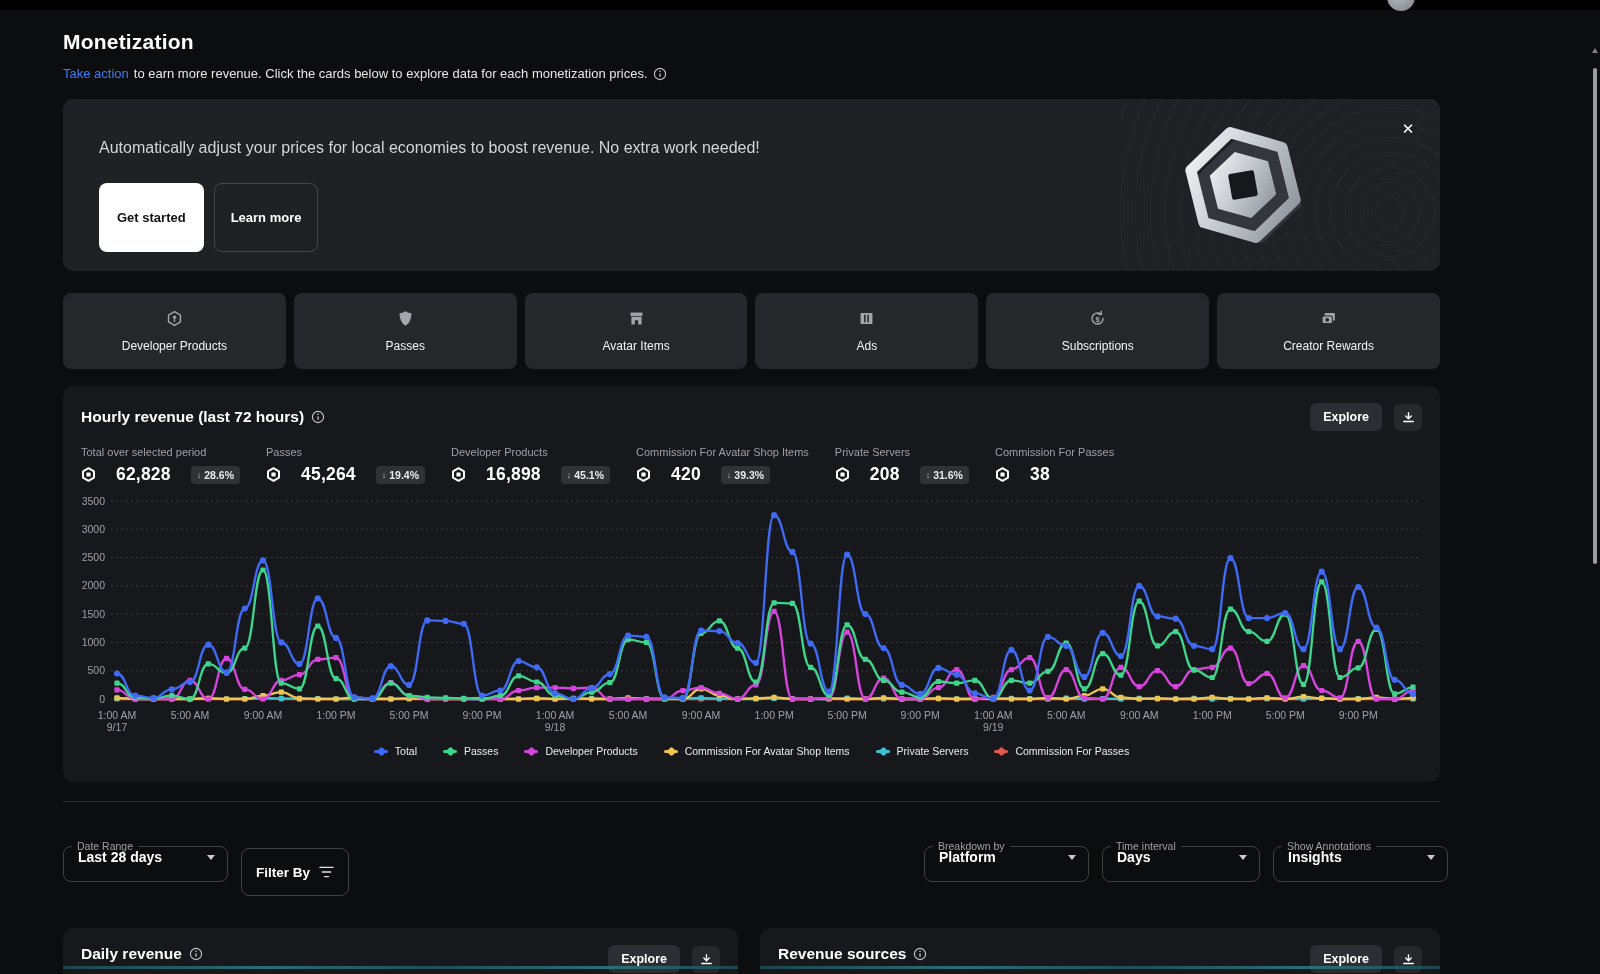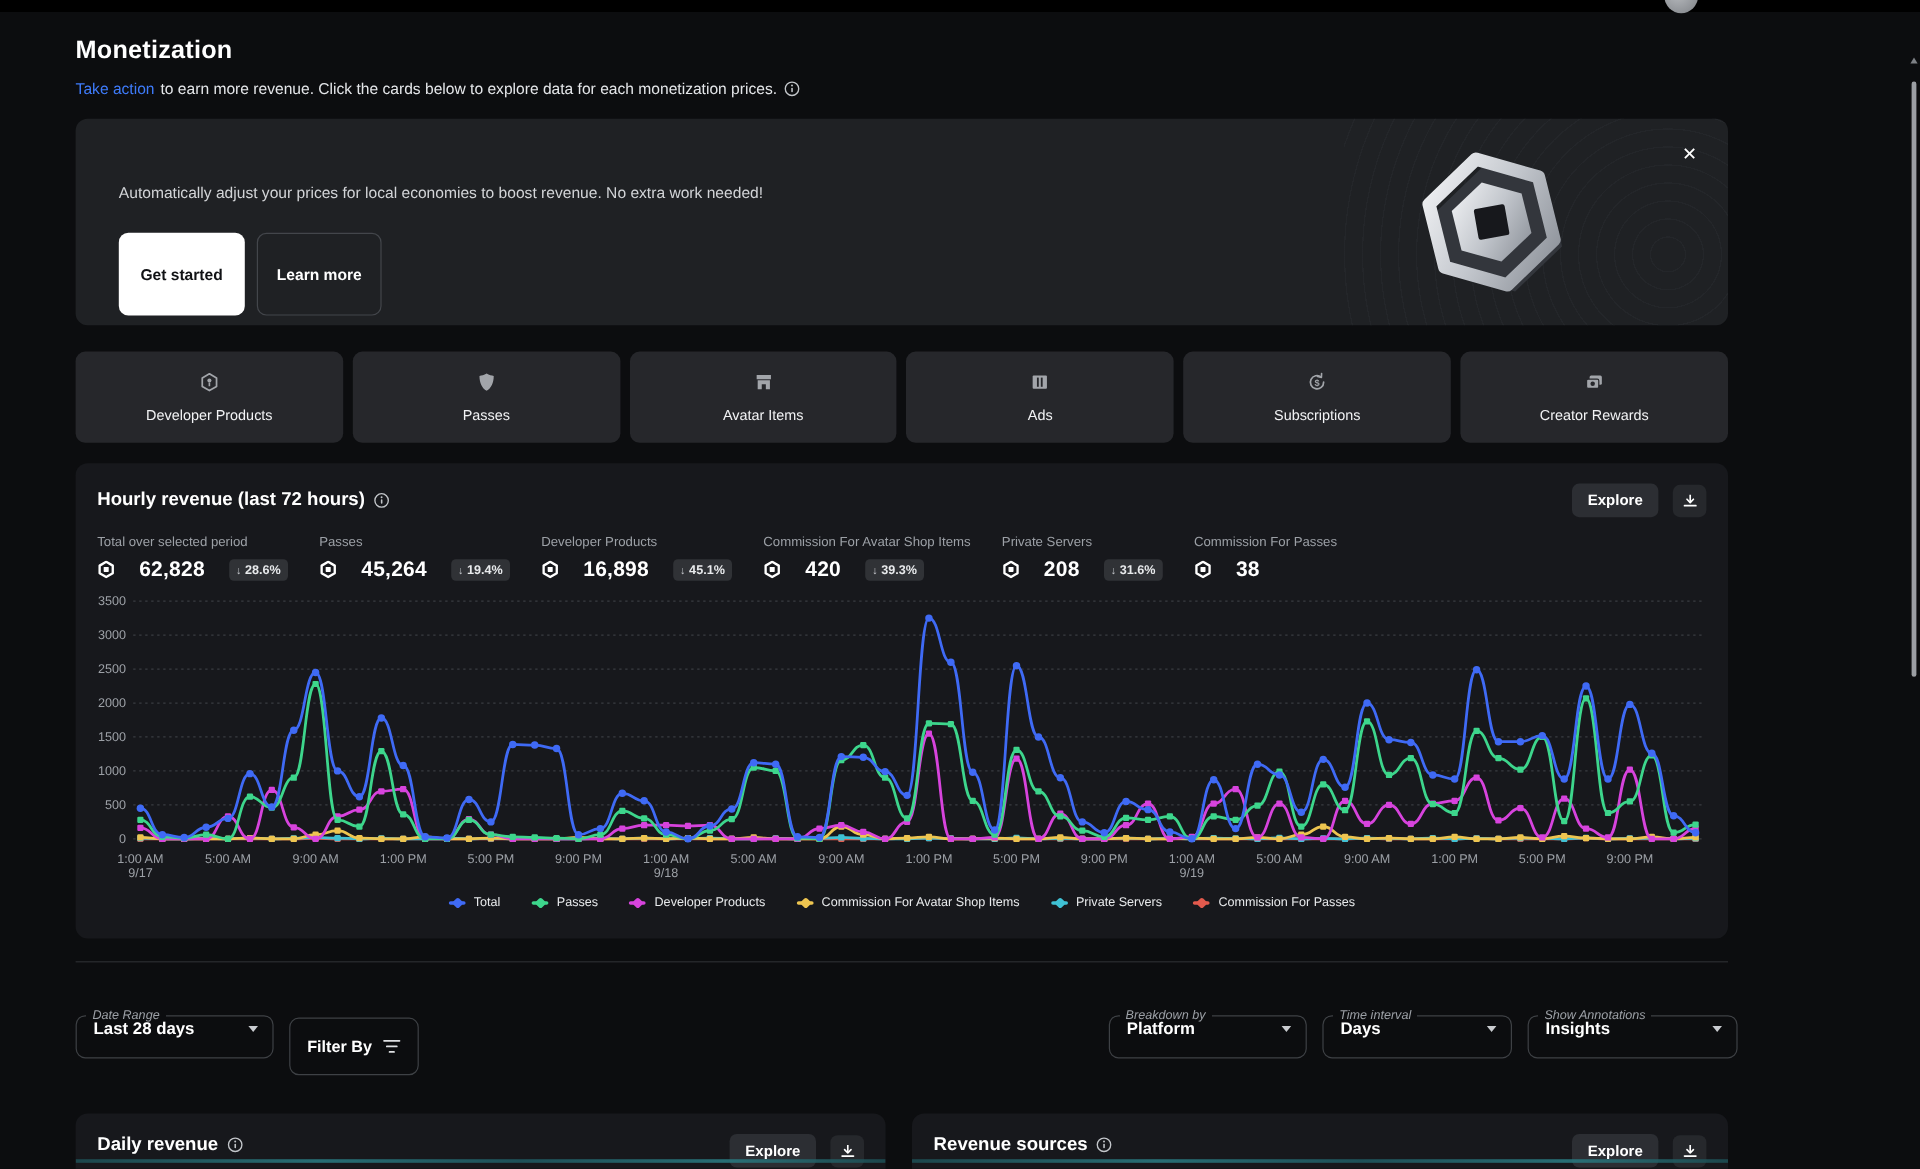--- a/index.html
+++ b/index.html
@@ -24,21 +24,21 @@
 
   .info-icon { display:inline-flex; width:14px; height:14px; color:#c2c5c9; flex:0 0 auto; }
   .info-icon svg { width:14px; height:14px; }
 
   
   .banner { position:relative; margin-top:18px; width:1377px; height:172px; background:#1f2124; border-radius:10px;
     padding:34px 36px; overflow:hidden; }
   .banner-pattern { position:absolute; right:-40px; top:-30px; width:360px; height:260px; opacity:.35;
     background:repeating-radial-gradient(circle at 75% 55%, transparent 0 14px, #2c2f34 14px 15px); }
   .banner-title { font-size:18.5px; font-weight:bold; }
-  .banner-body { margin-top:20px; font-size:13px; color:#d2d4d7; }
+  .banner-body { margin-top:6px; font-size:16px; color:#d2d4d7; }
   .banner-btns { margin-top:26px; display:flex; gap:10px; }
   .btn-primary { background:#fff; color:#111215; border:none; border-radius:8px; padding:27px 18px;
     font-size:13px; font-weight:bold; cursor:pointer; font-family:inherit; }
   .btn-secondary { background:transparent; color:#fff; border:1px solid #43464b; border-radius:8px; padding:10px 16px;
     font-size:13px; font-weight:bold; cursor:pointer; font-family:inherit; }
   .banner-close { position:absolute; right:20px; top:18px; width:24px; height:24px; background:transparent; border:none;
     color:#fff; font-size:15px; cursor:pointer; line-height:24px; text-align:center; }
   .banner-logo { position:absolute; right:122px; top:18px; width:150px; height:140px; }
 
   
@@ -79,21 +79,21 @@
   .legend-marker::after { content:""; position:absolute; left:4px; top:-2px; width:7px; height:7px; border-radius:2px;
     transform:rotate(45deg); background:inherit; }
   .legend-label { font-size:10.5px; color:#e8eaec; }
 
   .divider { position:absolute; left:63px; top:801px; width:1377px; height:1px; background:#2b2d31; }
 
   
   .filter-bar { position:absolute; left:63px; top:840px; width:1377px; height:44px; }
   .ffield { position:absolute; top:0; height:42px; border:1px solid #3e4145; border-radius:8px; background:transparent;
     margin:0; cursor:pointer; }
-  .ffield legend { font-size:10.5px; color:#9ca0a6; padding:0 5px; margin-left:8px;font-style:italic; }
+  .ffield legend { font-size:10.5px; color:#9ca0a6; padding:0 5px; margin-left:8px; }
   .ffield .fvalue { display:flex; align-items:center; justify-content:space-between; padding:0 12px 6px 14px;
     font-size:14px; font-weight:bold; color:#fff; margin-top:-3px; }
   .caret { width:0; height:0; border-left:4.5px solid transparent; border-right:4.5px solid transparent;
     border-top:5px solid #c9ccd0; }
   .filter-by-btn { position:absolute; left:178px; top:8px; height:48px; border:1px solid #3e4145; background:transparent;
     border-radius:8px; color:#fff; font-size:13.5px; font-weight:bold; padding:0 14px; display:flex; align-items:center;
     gap:9px; cursor:pointer; font-family:inherit; }
   .filter-icon svg { width:15px; height:12px; color:#dfe1e4; display:block; }
 
   

